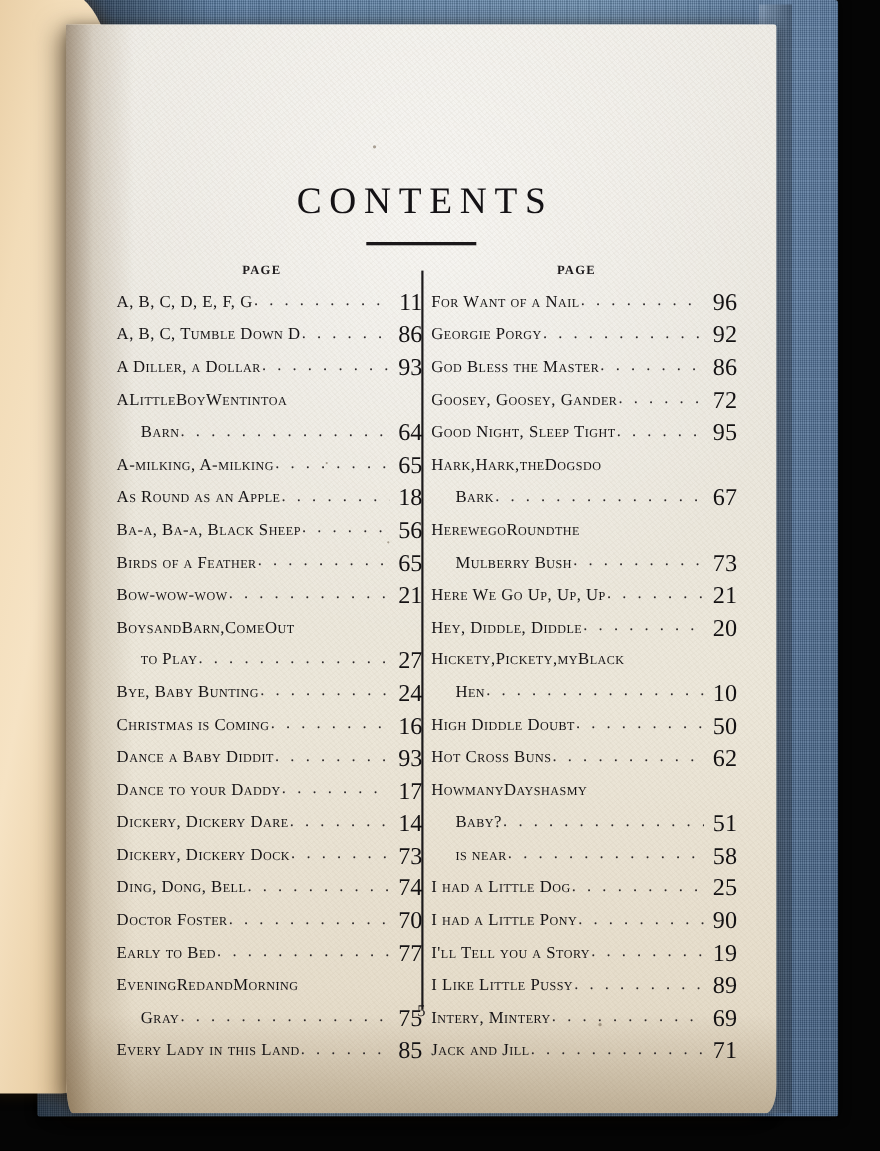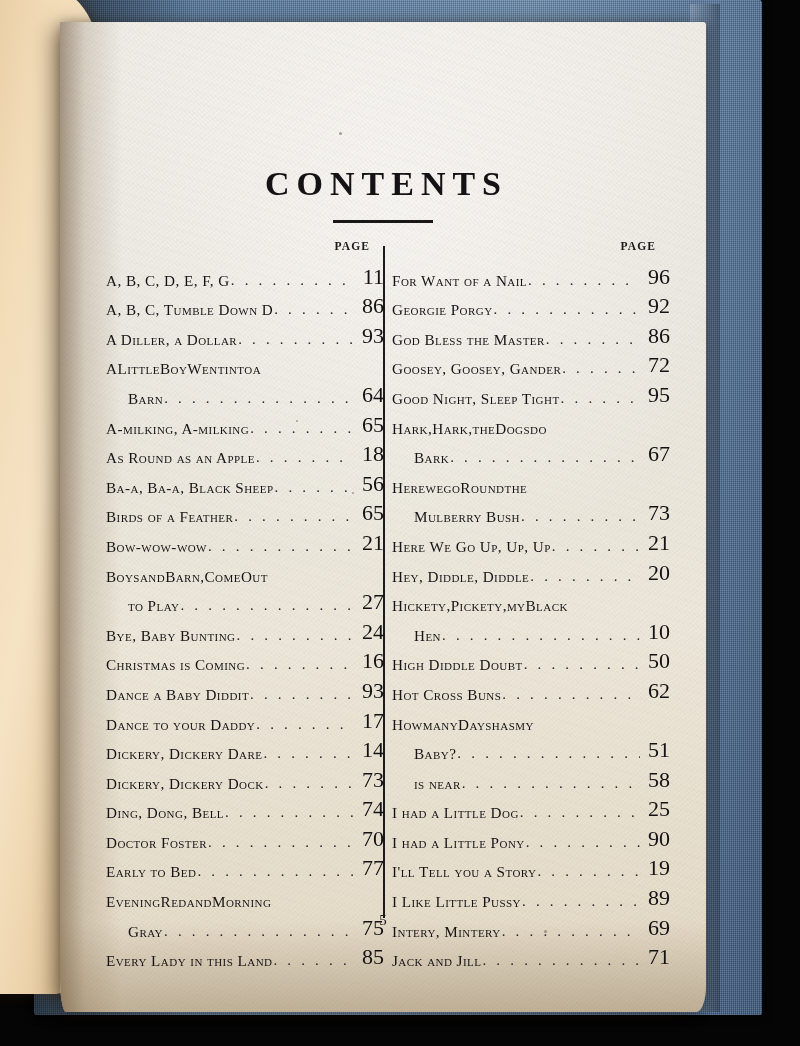--- a/index.html
+++ b/index.html
@@ -46,37 +46,37 @@
            repeating-linear-gradient(47deg,rgba(150,135,110,.12) 0 1px,rgba(255,255,255,0) 1px 3px),
            repeating-linear-gradient(-39deg,rgba(140,125,100,.09) 0 1px,rgba(255,255,255,0) 1px 4px);}
   
   #curl{position:absolute;left:0;bottom:0;width:100%;height:90px;
         background:linear-gradient(0deg,rgba(120,95,60,.30),rgba(255,255,255,0));}
 
   
   #content{position:absolute;left:0;top:0;width:100%;height:100%;color:#19171a;}
 
   .title{position:absolute;left:0;top:143px;width:100%;text-align:center;
-         font-size:34px;letter-spacing:7px;font-weight:700;
+         font-size:34px;letter-spacing:7px;font-weight:400;
          text-indent:7px;color:#141215;}
   .title-rule{position:absolute;left:50%;transform:translateX(-50%);top:198px;
               width:100px;height:3px;background:#1a1719;}
 
   .cols{position:absolute;left:0;top:218px;width:100%;}
   .col{position:absolute;top:0;}
   .col-left{left:46px;width:278px;}
   .col-right{left:332px;width:278px;}
 
   .divider{position:absolute;left:323px;top:224px;width:2px;height:672px;
            background:#1c1a1c;}
 
-  .pagehead{font-size:11.5px;letter-spacing:1.1px;text-align:right;
+  .pagehead{font-size:11.5px;letter-spacing:1.1px;text-align:center;
             font-weight:700;color:#1d1a1c;padding-right:14px;height:20px;}
 
-  .entry{display:flex;align-items:flex-end;height:29.6px;
+  .entry{display:flex;align-items:center;height:29.6px;
          font-size:15.2px;white-space:nowrap;overflow:hidden;}
   .entry .ttl{font-variant:small-caps;letter-spacing:.45px;color:#151315;}
   .entry.cont{padding-left:22px;}
   .entry.spread .ttl{flex:1;display:flex;justify-content:space-between;}
   .leader{flex:1;overflow:hidden;white-space:nowrap;margin:0 2px 0 1px;
           color:#2a2628;font-size:15px;letter-spacing:3.2px;
           transform:translateY(-1px);}
   .leader.none{letter-spacing:0;}
   .pg{width:28px;text-align:right;font-size:22px;color:#131113;
       font-variant:normal;}

